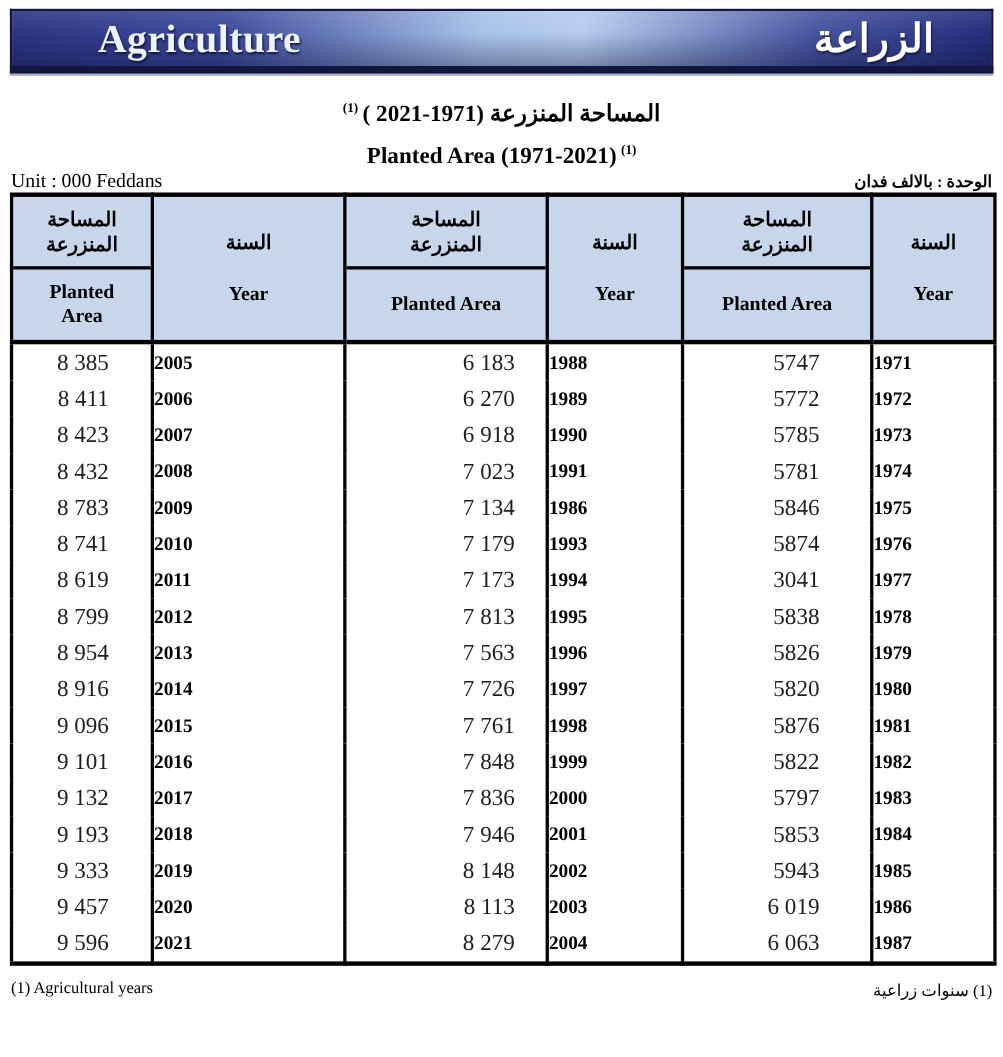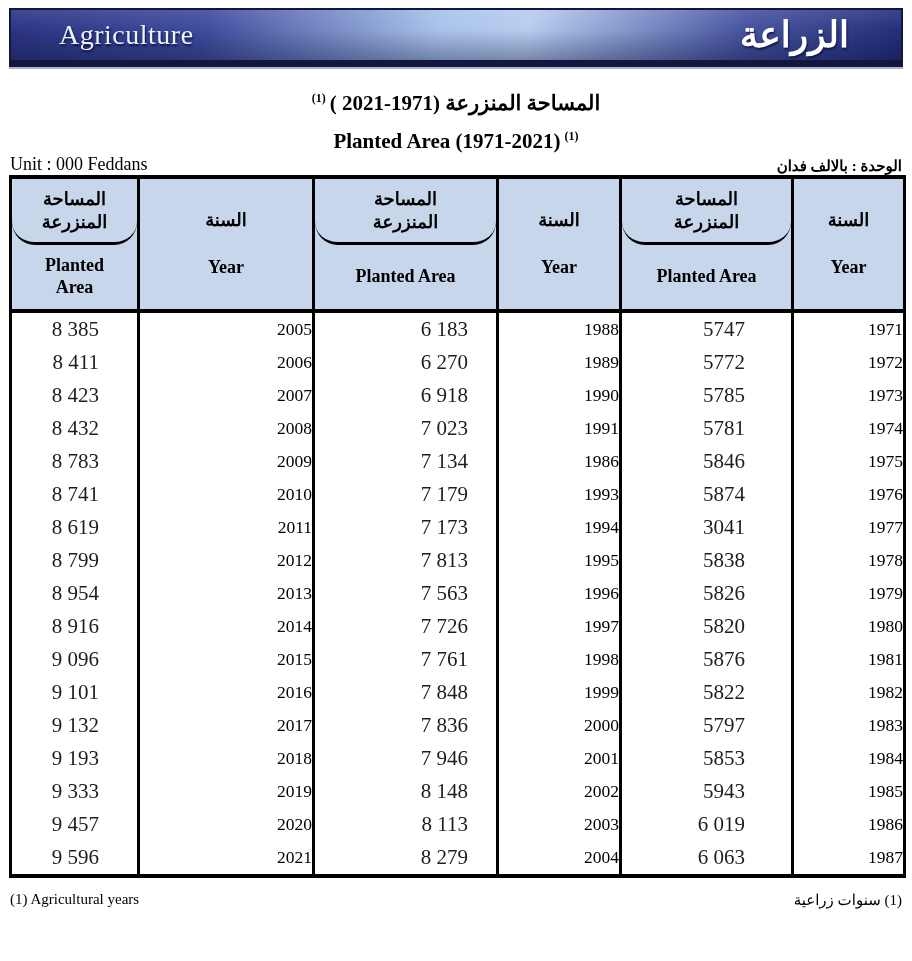--- a/index.html
+++ b/index.html
@@ -16,22 +16,22 @@
     height:50px;
     border:2px solid #13173f;
     border-bottom:7px solid #14173d;
     box-shadow:0 2px 0 #a9b6d6;
     background:
       linear-gradient(180deg, rgba(255,255,255,0.10) 0%, rgba(255,255,255,0) 40%, rgba(8,12,50,0.35) 100%),
       linear-gradient(100deg, #2c3483 0%, #3d4c9c 22%, #a9c2ea 48%, #b6cdef 58%, #46549f 82%, #242d7a 100%);
     display:flex;align-items:center;justify-content:space-between;
   }
   .banner-en{
-    margin-left:48px;
-    font-size:28px;font-weight:normal;
+    margin-left:78px;
+    font-size:36px;font-weight:bold;
     color:#eef3fc;
     text-shadow:1px 2px 2px rgba(8,12,60,0.85);
     letter-spacing:0.5px;
   }
   .banner-ar{
     margin-right:52px;
     font-size:36px;font-weight:bold;
     color:#ffffff;
     text-shadow:1px 2px 2px rgba(8,12,60,0.7);
   }
@@ -69,21 +69,21 @@
     background:#c7d6eb;
     border-left:3px solid #000;border-right:3px solid #000;
     border-bottom:4px solid #000;
     padding:0;height:130px;vertical-align:top;
     font-weight:bold;color:#000;
   }
   .th-ar{font-size:18px;line-height:1.25;}
   .th-en{font-size:18px;line-height:1.2;}
   th.planted-th .th-ar{
     height:63px;border-bottom:3px solid #000;
-    display:flex;align-items:center;justify-content:center;border-radius:23px;
+    display:flex;align-items:center;justify-content:center;
   }
   th.planted-th .th-ar span{display:inline-block;max-width:118px;}
   th.planted-th .th-en{
     height:64px;display:flex;align-items:center;justify-content:center;
   }
   th.year-th{vertical-align:middle;}
   th.year-th .cellwrap{
     height:100%;display:flex;flex-direction:column;
     align-items:center;justify-content:center;gap:26px;
   }
@@ -92,21 +92,21 @@
   tbody td{
     border-left:3px solid #000;border-right:3px solid #000;
     border-top:none;border-bottom:none;
     height:33px;padding:0;
     color:#1d1d1d;
   }
   td.val{text-align:right;font-size:21px;}
   td.val.g0{padding-right:38px;}
   td.val.g1{padding-right:28px;}
   td.val.g2{padding-right:46px;}
-  td.yr{text-align:right;font-weight:normal;font-size:17.5px;color:#000;}
+  td.yr{text-align:left;font-weight:bold;font-size:17.5px;color:#000;}
 
   
   .foot-row{
     margin-top:13px;
     display:flex;justify-content:space-between;align-items:flex-start;
     font-size:15px;
     padding:0 1px;
   }
 </style>
 </head>

